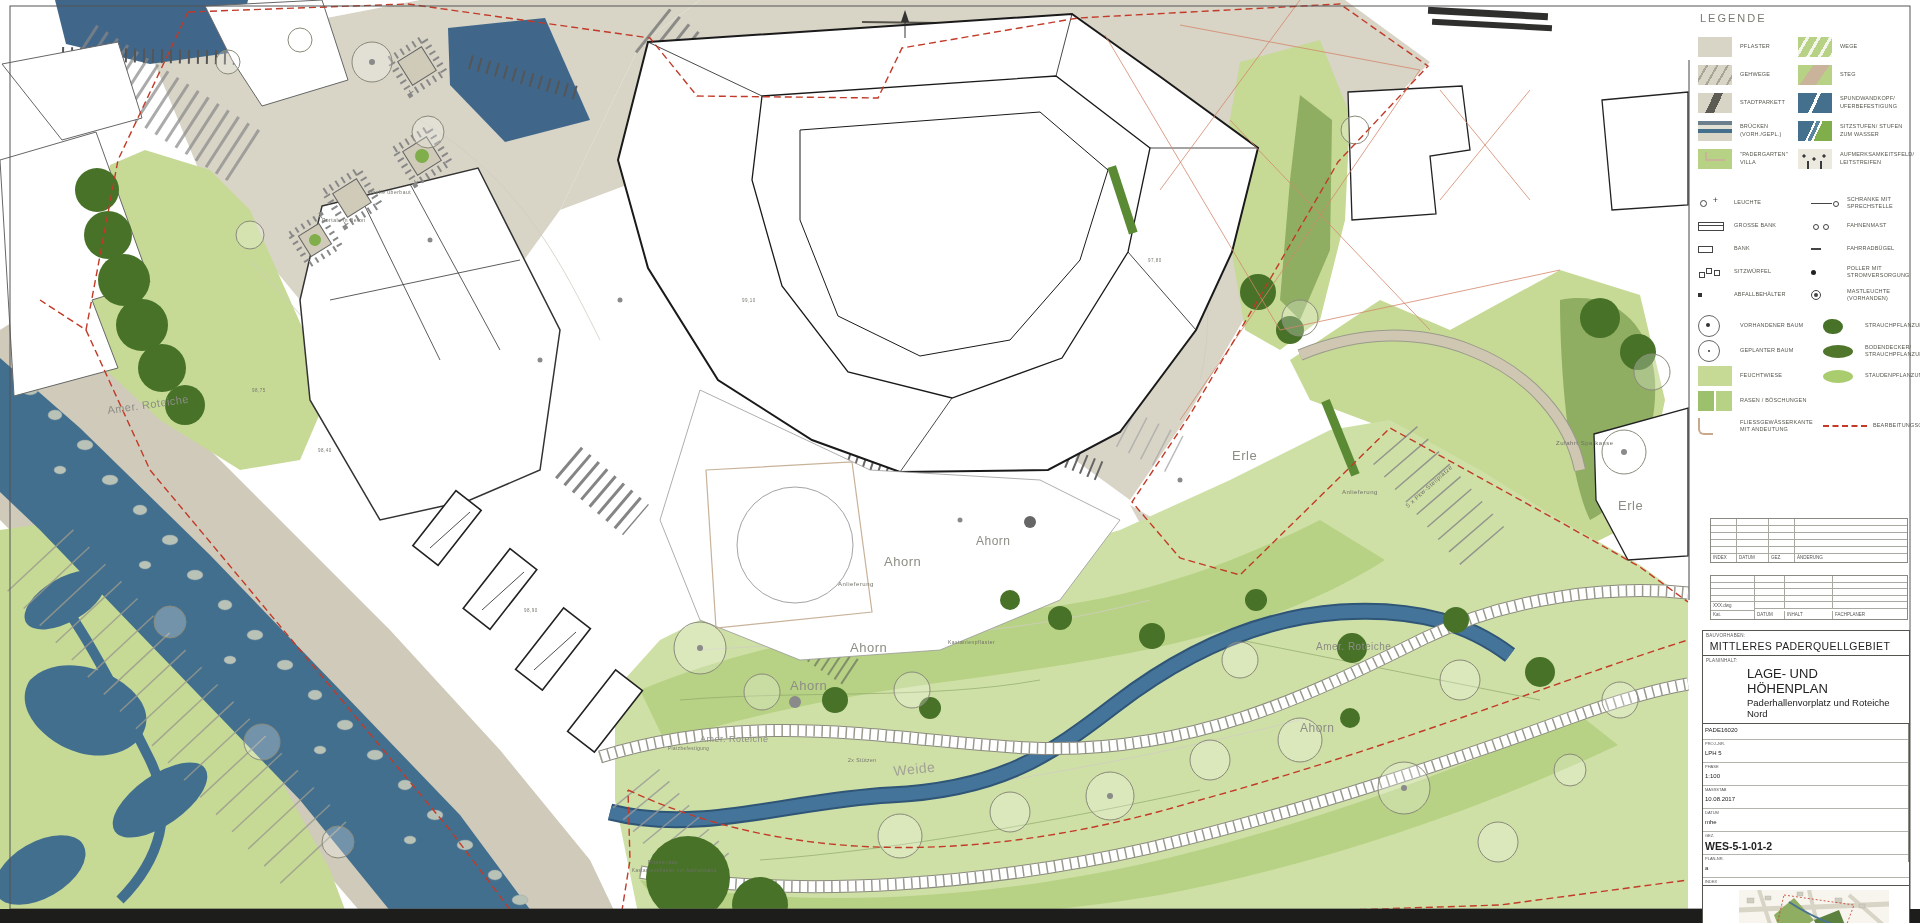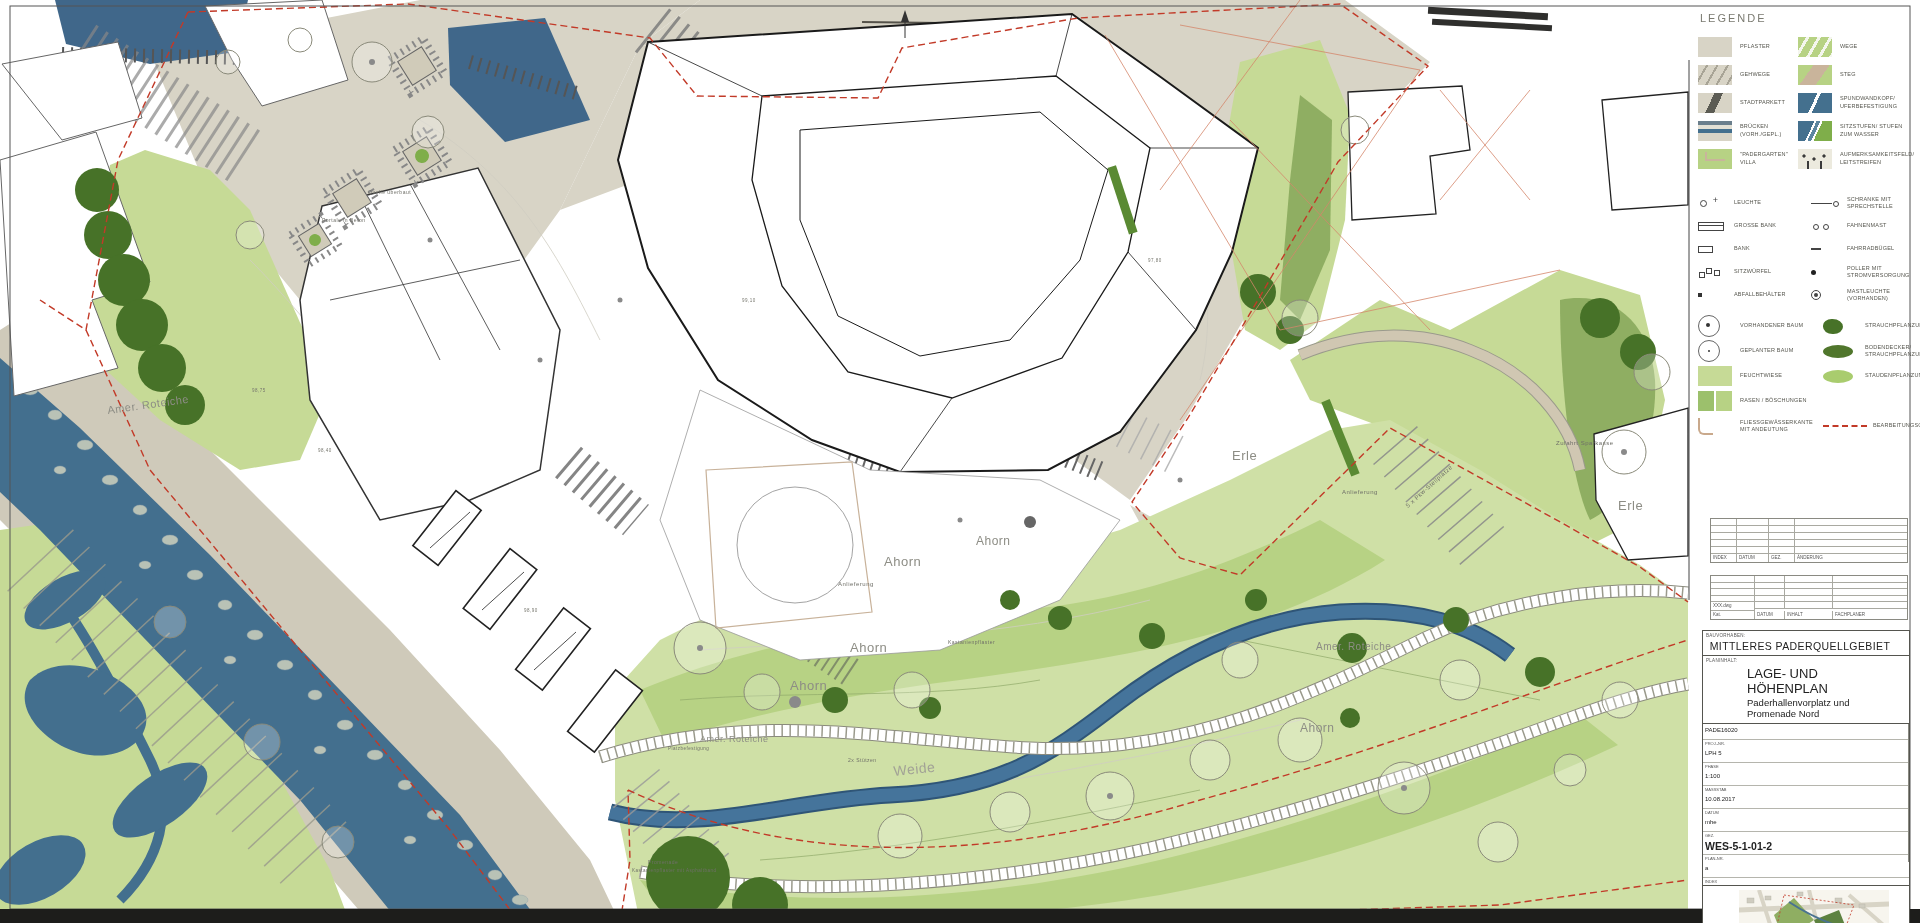--- a/index.html
+++ b/index.html
@@ -672,21 +672,21 @@
   </div>
 
   <div class="tb-main">
     <div class="tb-row">
       <span class="tb-minilabel">BAUVORHABEN:</span>
       <div class="tb-big">MITTLERES PADERQUELLGEBIET</div>
     </div>
     <div class="tb-row">
       <span class="tb-minilabel">PLANINHALT:</span>
       <div class="tb-line1">LAGE- UND HÖHENPLAN</div>
-      <div class="tb-line2">Paderhallenvorplatz und Promenade Nord</div>
+      <div class="tb-line2">Paderhallenvorplatz und Roteiche Nord</div>
     </div>
     <div class="tb-meta">
       <div class="tb-meta-cell" style="flex:0 0 13%">
         <span class="v">PADE16020</span>
         <span class="l">PROJ.-NR.</span>
       </div>
       <div class="tb-meta-cell" style="flex:0 0 9.5%">
         <span class="v">LPH 5</span>
         <span class="l">PHASE</span>
       </div>

